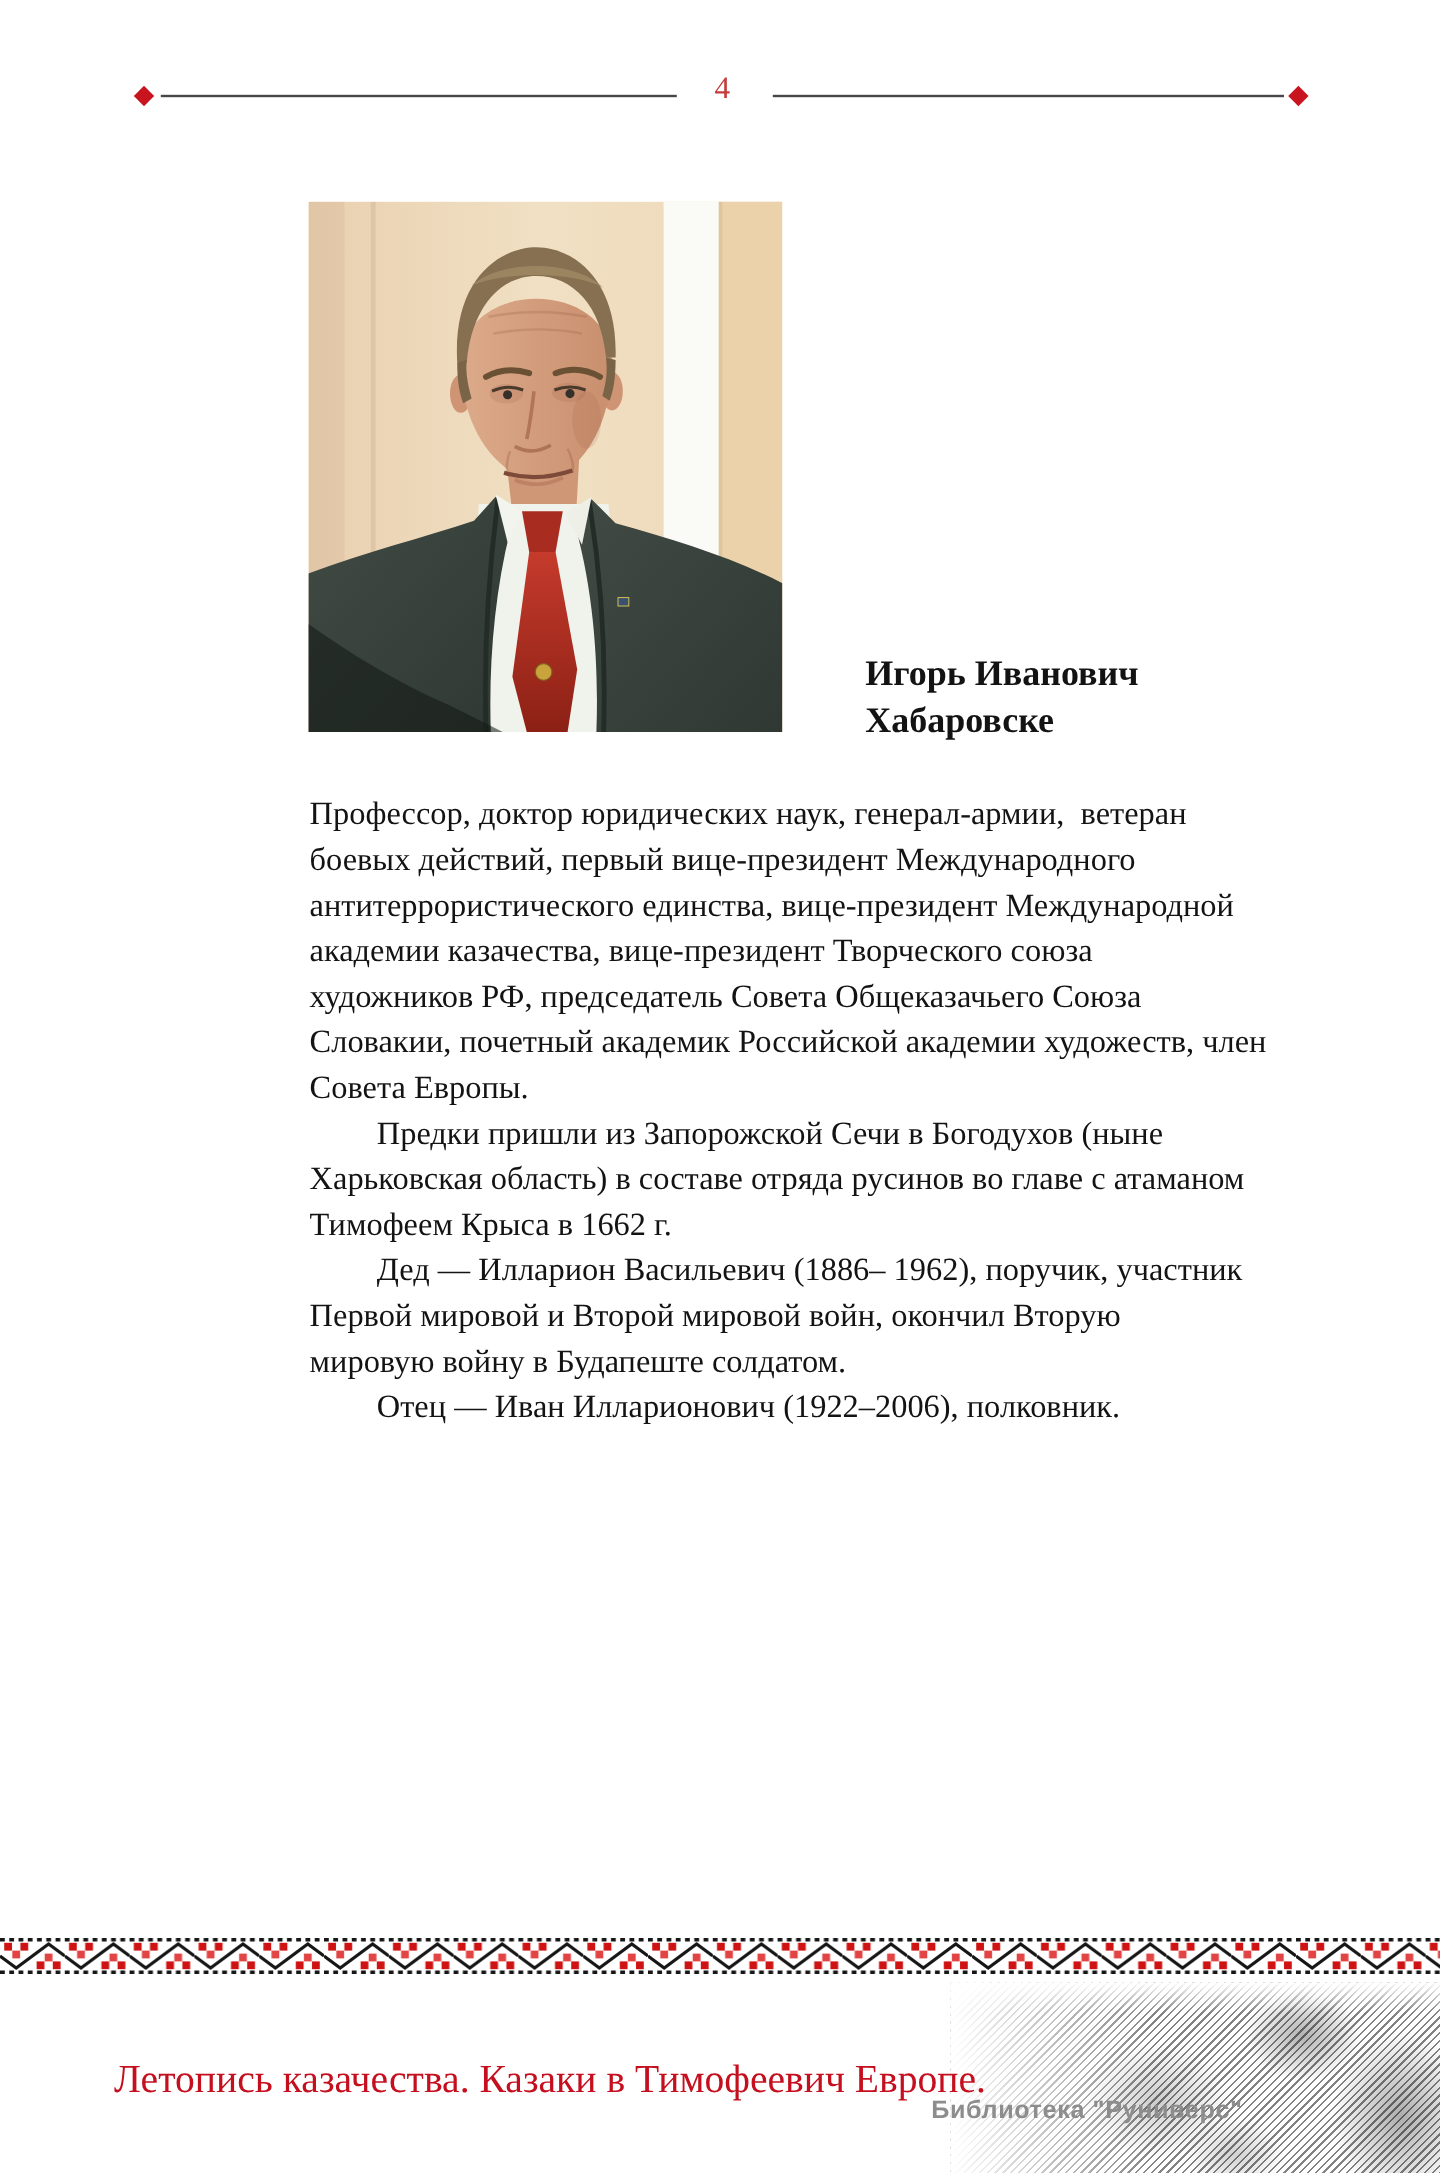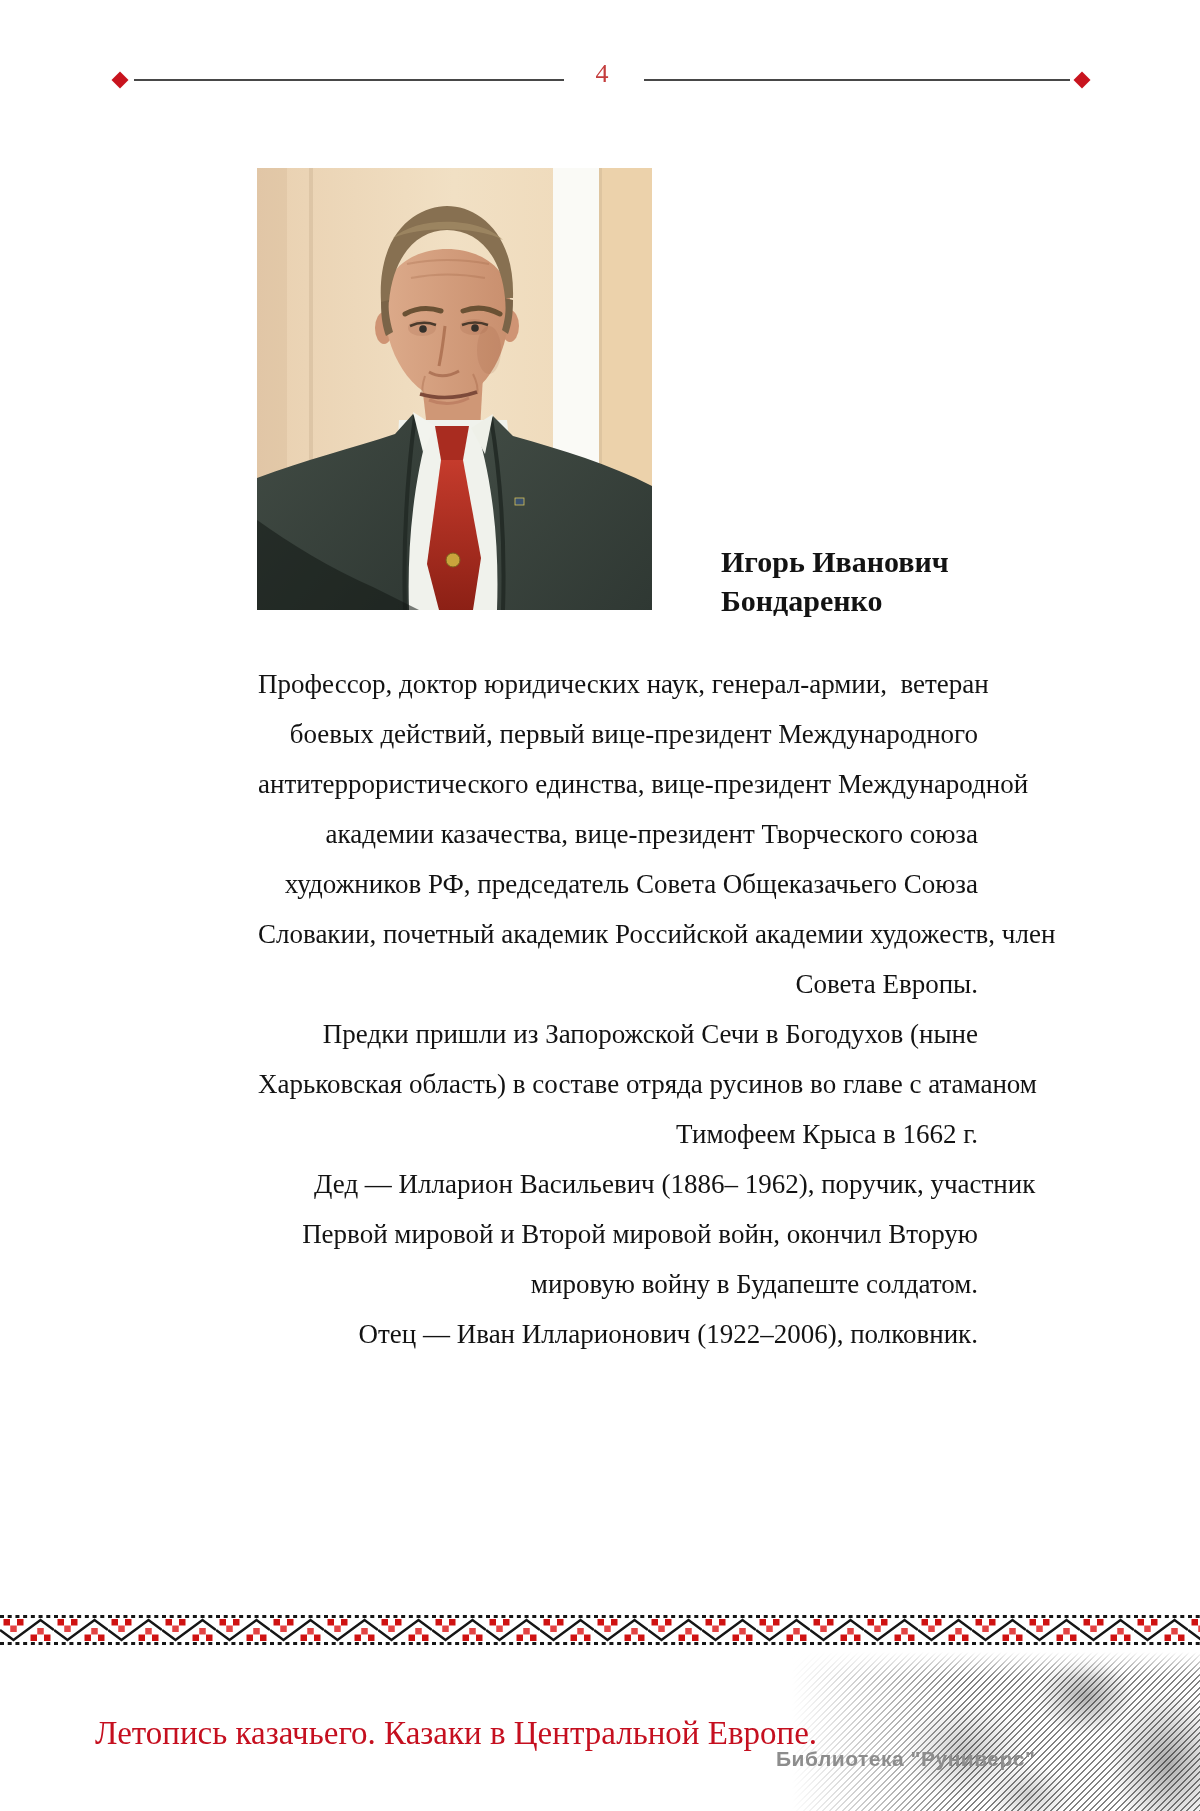--- a/index.html
+++ b/index.html
@@ -38,23 +38,22 @@
   
   .name-block{
     position:absolute;left:690px;top:542px;
     font-size:30px;font-weight:bold;line-height:39px;
     color:var(--text-black,#131313);
     margin-left:31px;
   }
   
   .body-text{
     position:absolute;left:258px;top:659px;width:720px;
-    font-size:27px;line-height:50px;
+    font-size:27px;line-height:38px;
     color:var(--text-black,#131313);
-    text-align:right;
   }
   .para{white-space:pre;margin:0;}
   .para.indent{text-indent:56px;}
   
   .ornament{
     position:absolute;left:0;top:1615px;width:1200px;height:30px;display:block;
   }
   
   .engraving{
     position:absolute;left:792px;top:1652px;width:408px;height:159px;
@@ -170,21 +169,21 @@
       <path d="M163,226 Q190,234 220,224" stroke="#7d4a3a" stroke-width="3.5" fill="none"></path>
       <path d="M172,232 Q192,240 212,230" stroke="rgba(160,90,70,.35)" stroke-width="3" fill="none"></path>
       <ellipse cx="232" cy="182" rx="12" ry="24" fill="rgba(150,85,55,.14)"></ellipse>
 
       <path d="M0,442 L0,352 C34,376 72,400 118,420 L162,442 Z" fill="rgba(18,24,20,.55)"></path>
     </g>
   </svg>
 
   <div class="name-block">
     <div>Игорь Иванович</div>
-    <div>Бондаренко</div>
+    <div>Хабаровске</div>
   </div>
 
   <div class="body-text">
       <div class="para">Профессор, доктор юридических наук, генерал-армии,  ветеран<br>боевых действий, первый вице-президент Международного<br>антитеррористического единства, вице-президент Международной<br>академии казачества, вице-президент Творческого союза<br>художников РФ, председатель Совета Общеказачьего Союза<br>Словакии, почетный академик Российской академии художеств, член<br>Совета Европы.</div>
       <div class="para indent">Предки пришли из Запорожской Сечи в Богодухов (ныне<br>Харьковская область) в составе отряда русинов во главе с атаманом<br>Тимофеем Крыса в 1662 г.</div>
       <div class="para indent">Дед — Илларион Васильевич (1886– 1962), поручик, участник<br>Первой мировой и Второй мировой войн, окончил Вторую<br>мировую войну в Будапеште солдатом.</div>
       <div class="para indent">Отец — Иван Илларионович (1922–2006), полковник.</div>
     </div>
 
   <svg class="ornament" width="1200" height="30" aria-hidden="true">
@@ -199,16 +198,16 @@
         <rect x="30.5" y="19.5" width="6.5" height="6.5" style="fill:var(--ornament-red,#cf1212)"></rect>
         <rect x="44" y="19.5" width="6.5" height="6.5" style="fill:var(--ornament-red,#cf1212)"></rect>
         <rect x="37.25" y="13" width="6.5" height="6.5" style="fill:var(--ornament-red-light,#e24444)"></rect>
       </pattern>
     </defs>
     <rect x="0" y="0" width="1200" height="30" fill="url(#vysh)"></rect>
   </svg>
 
   <div class="engraving"></div>
 
-  <div class="series-title">Летопись казачьего. Казаки в Центральной Европе.</div>
+  <div class="series-title">Летопись казачества. Казаки в Тимофеевич Европе.</div>
   <div class="watermark">Библиотека "Руниверс"</div>
 
 </div>
 
 </body></html>

